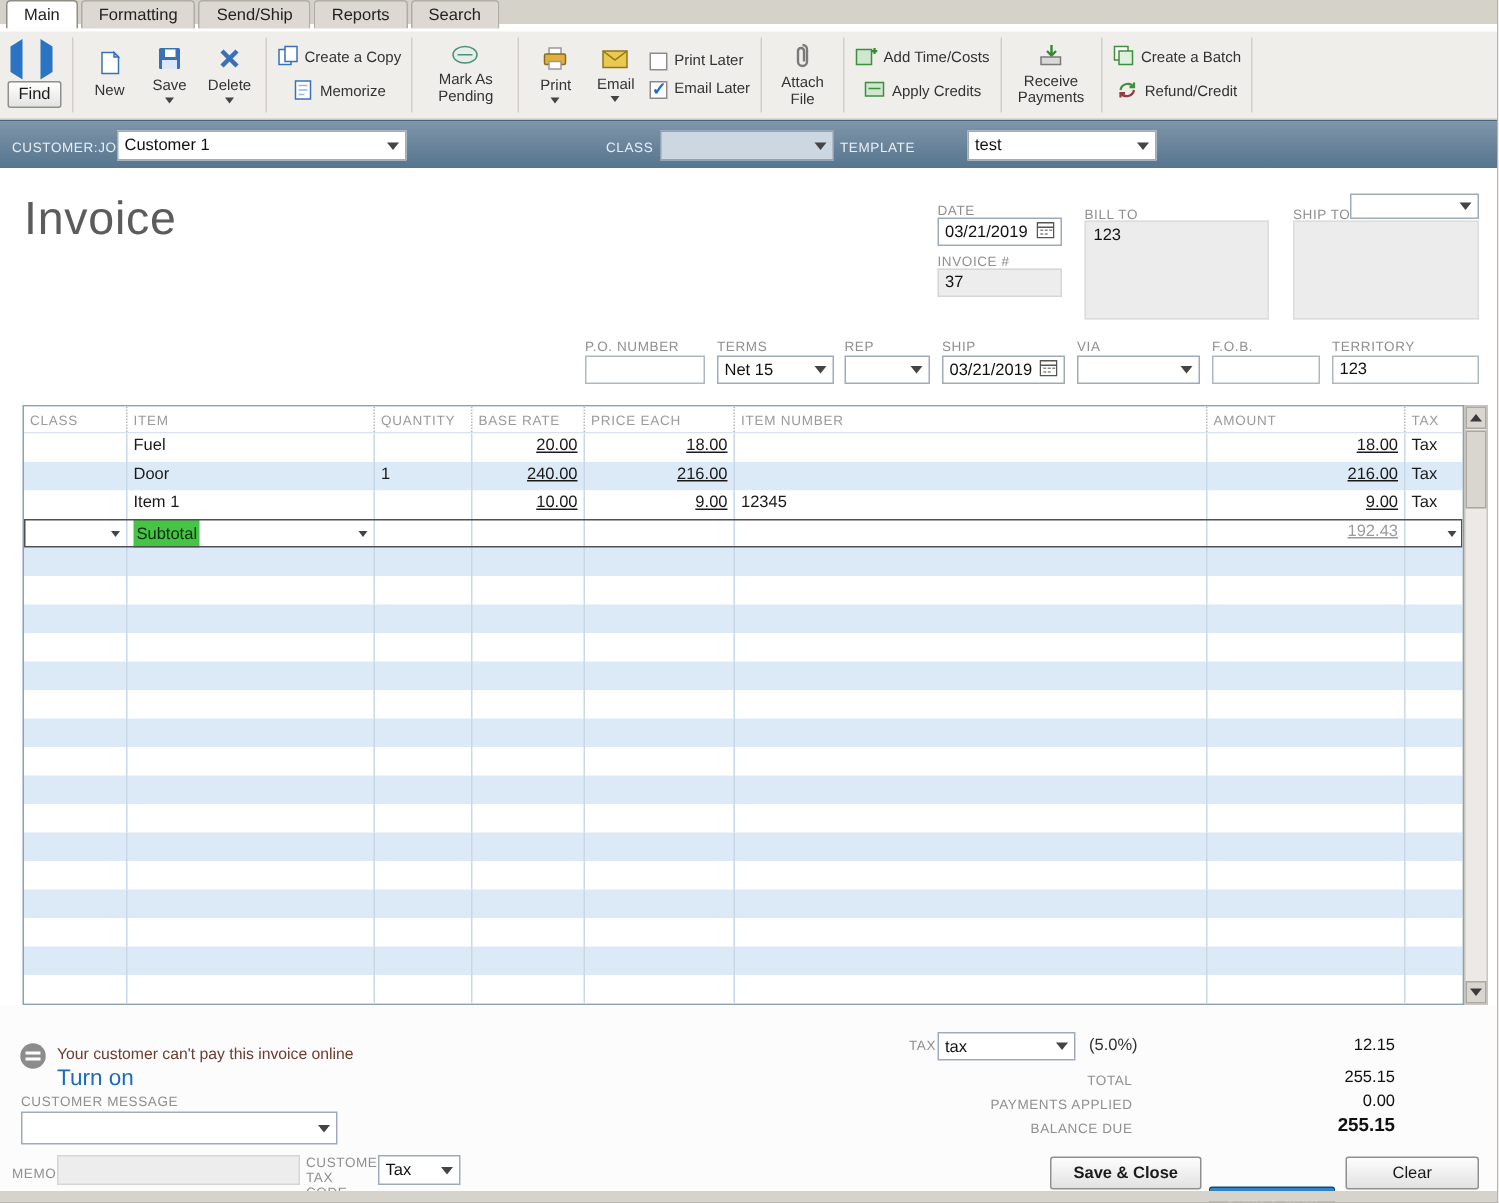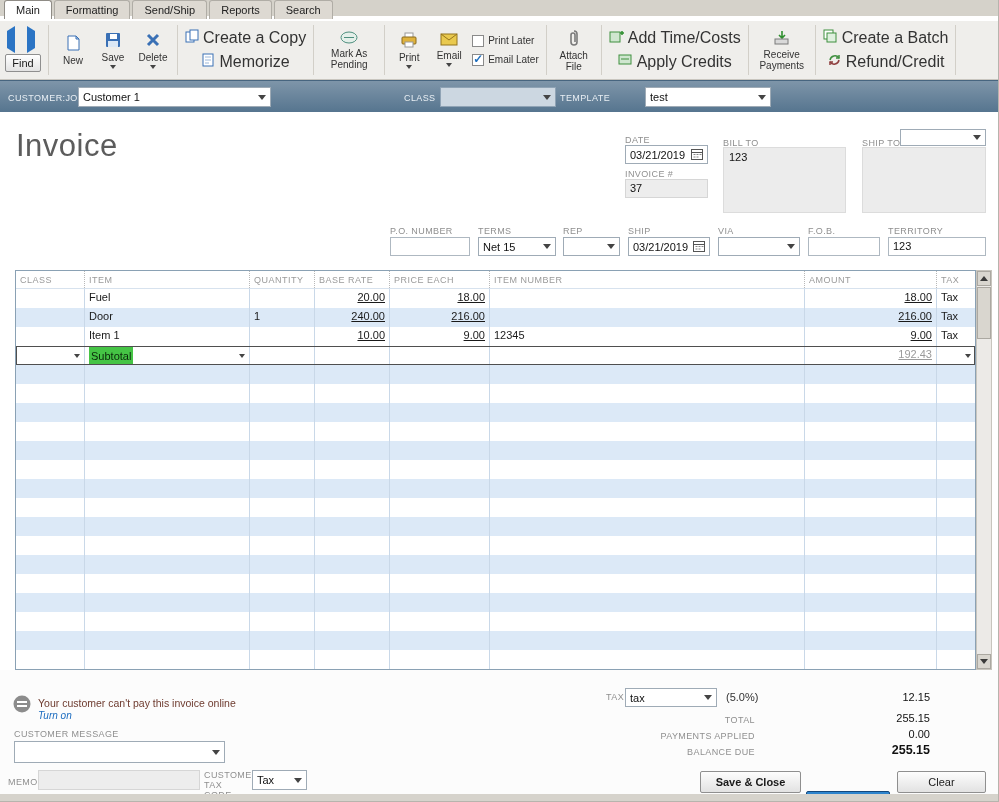--- a/index.html
+++ b/index.html
@@ -17,21 +17,21 @@
   .tsep{width:1px;background:#d2cfc8;margin:4px 2px;}
   .tgroup{display:flex;align-items:center;padding:0 5px;gap:6px;}
   .navarrows{display:flex;gap:12px;margin:2px 0 5px 2px;}
   .tri-left{width:0;height:0;border-top:5px solid transparent;border-bottom:5px solid transparent;border-right:8px solid #2b74c4;}
   .tri-right{width:0;height:0;border-top:5px solid transparent;border-bottom:5px solid transparent;border-left:8px solid #2b74c4;}
   .find-btn{border:1px solid #8f8f8f;background:linear-gradient(#fff,#e3e3e3);font-size:11px;padding:2px 0;width:34px;text-align:center;border-radius:2px;color:#1a1a1a;}
   .stackbtn{display:flex;flex-direction:column;align-items:center;justify-content:center;min-width:34px;font-size:10px;color:#333;gap:2px;text-align:center;}
   .stackbtn .lbl{line-height:11px;max-width:56px;}
   .mini-caret{width:0;height:0;border-left:3px solid transparent;border-right:3px solid transparent;border-top:4px solid #444;}
   .rowbtns{display:flex;flex-direction:column;justify-content:center;gap:6px;}
-  .rowbtn{display:flex;align-items:center;gap:4px;font-size:16px;color:#333;white-space:nowrap;}
+  .rowbtn{display:flex;align-items:center;gap:4px;font-size:10px;color:#333;white-space:nowrap;}
   .chkcol{display:flex;flex-direction:column;justify-content:center;gap:7px;}
   .chkrow{display:flex;align-items:center;gap:4px;font-size:10px;color:#333;white-space:nowrap;}
   .chk{width:10px;height:10px;border:1px solid #8a8a8a;background:#fff;position:relative;box-sizing:content-box;}
   .chk.checked::after{content:"\2713";position:absolute;left:0px;top:-3px;color:#1f6fbe;font-size:12px;font-weight:bold;}
 
   
   .custbar{position:absolute;top:80px;left:0;width:100%;height:32px;background:linear-gradient(#7e95a9,#56758f);border-top:1px solid #47657f;box-sizing:border-box;}
   .custbar .barlabel{position:absolute;top:12px;font-size:9px;color:#e9eff4;letter-spacing:.4px;}
   .custbar .combo{position:absolute;top:6px;height:20px;}
 
@@ -69,21 +69,21 @@
   .vscroll{position:absolute;left:976px;top:270px;width:16px;height:400px;background:#eceae7;border:1px solid #c8c5be;box-sizing:border-box;}
   .sbtn{position:absolute;left:0;width:14px;height:15px;background:#d9d6cf;border:1px solid #aba8a1;box-sizing:border-box;display:flex;align-items:center;justify-content:center;}
   .sbtn.up{top:0}.sbtn.down{bottom:0}
   .sthumb{position:absolute;left:0;top:16px;width:14px;height:52px;background:#d9d6cf;border:1px solid #aba8a1;box-sizing:border-box;}
   .tri-up{width:0;height:0;border-left:4px solid transparent;border-right:4px solid transparent;border-bottom:5px solid #3a3a3a;}
   .tri-down{width:0;height:0;border-left:4px solid transparent;border-right:4px solid transparent;border-top:5px solid #3a3a3a;}
 
   
   .footer{position:absolute;left:0;top:670px;width:100%;height:124px;background:#fcfcfc;}
   .notice{font-size:10.5px;color:#6e3b2f;}
-  .link{font-size:10px;color:#1a6bbf;font-style:italic;}
+  .link{font-size:15px;color:#1a6bbf;}
   .sumlabel{position:absolute;right:243px;font-size:9px;color:#8f8f8f;letter-spacing:.4px;text-align:right;white-space:nowrap;}
   .val{position:absolute;right:68px;font-size:11px;color:#111;text-align:right;}
   .val.big{font-size:12.5px;font-weight:bold;}
   .btn{position:absolute;top:101px;height:22px;box-sizing:border-box;border:1px solid #8f8f8f;background:linear-gradient(#fdfdfd,#e2e2e2);font-size:11px;text-align:center;line-height:20px;border-radius:2px;color:#1a1a1a;}
   .btn.bold{font-weight:bold;text-align:center;}
   .btn.primary{background:linear-gradient(#2f86cf,#1f64a8);border-color:#14487c;color:#fff;font-weight:normal;margin-top:20px;}
   .bottomstrip{position:absolute;left:0;top:794px;width:100%;height:8px;background:#d6d3cc;}
 </style>
 </head>
 <body>

